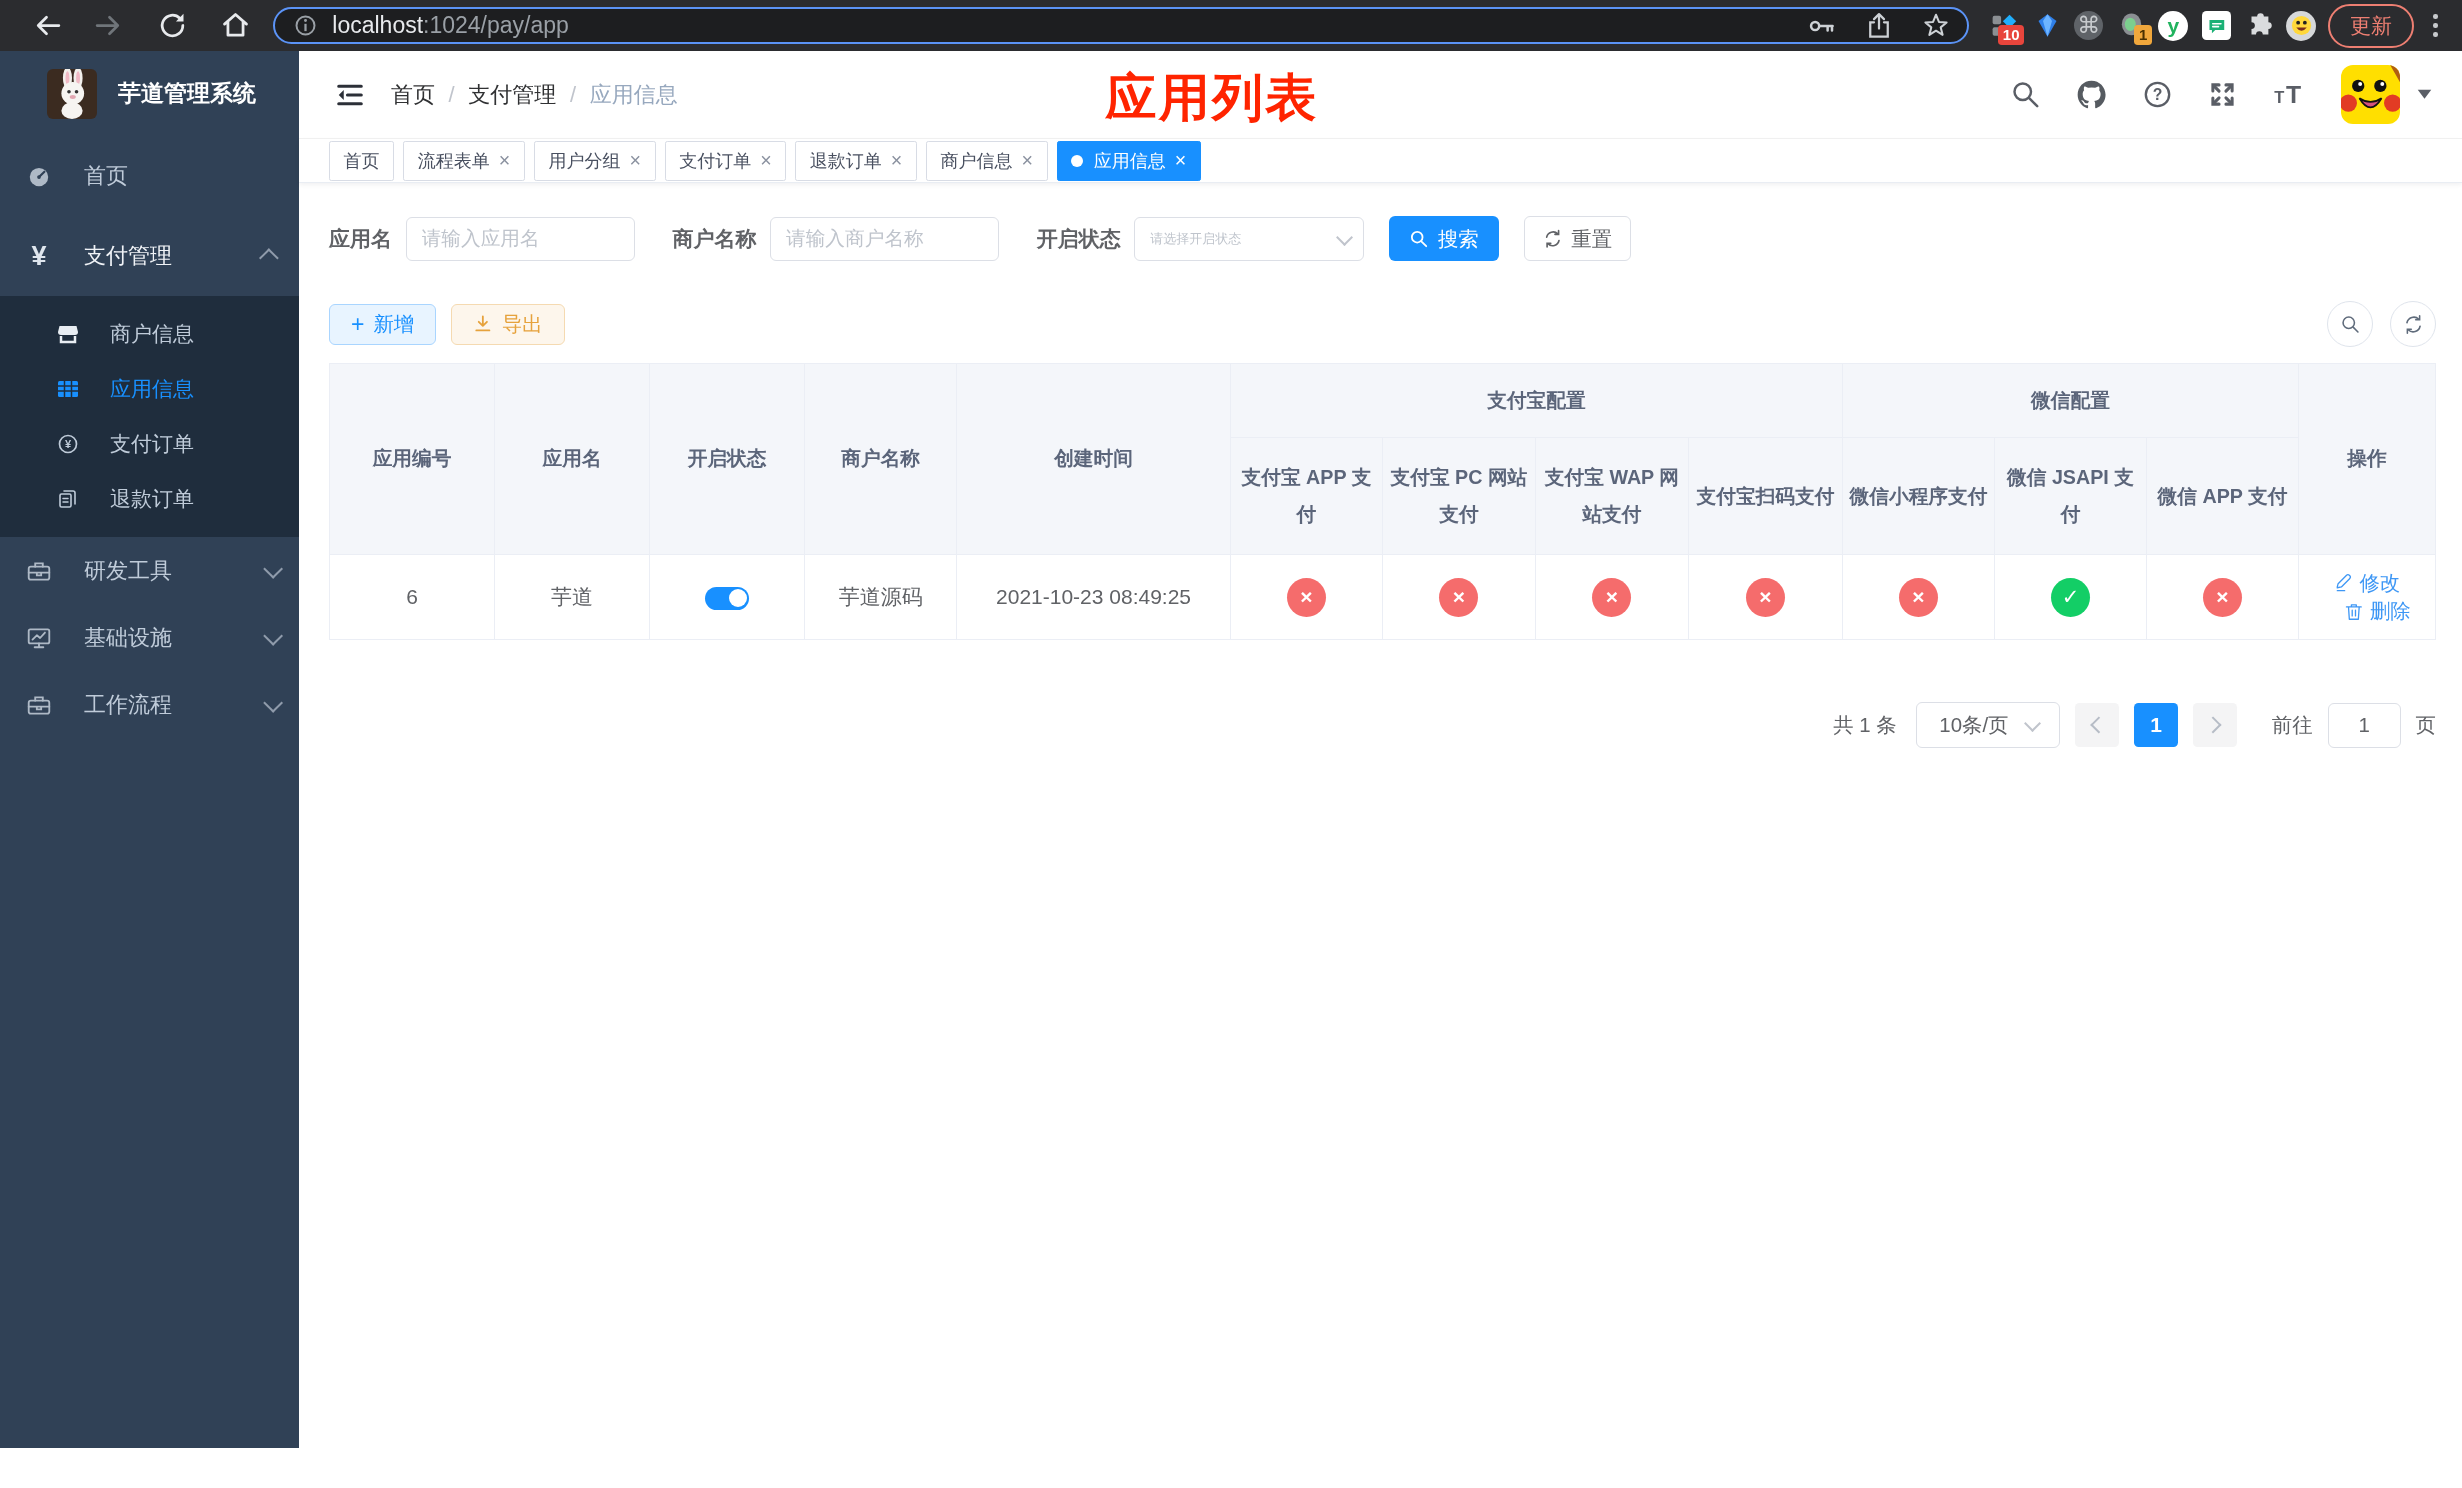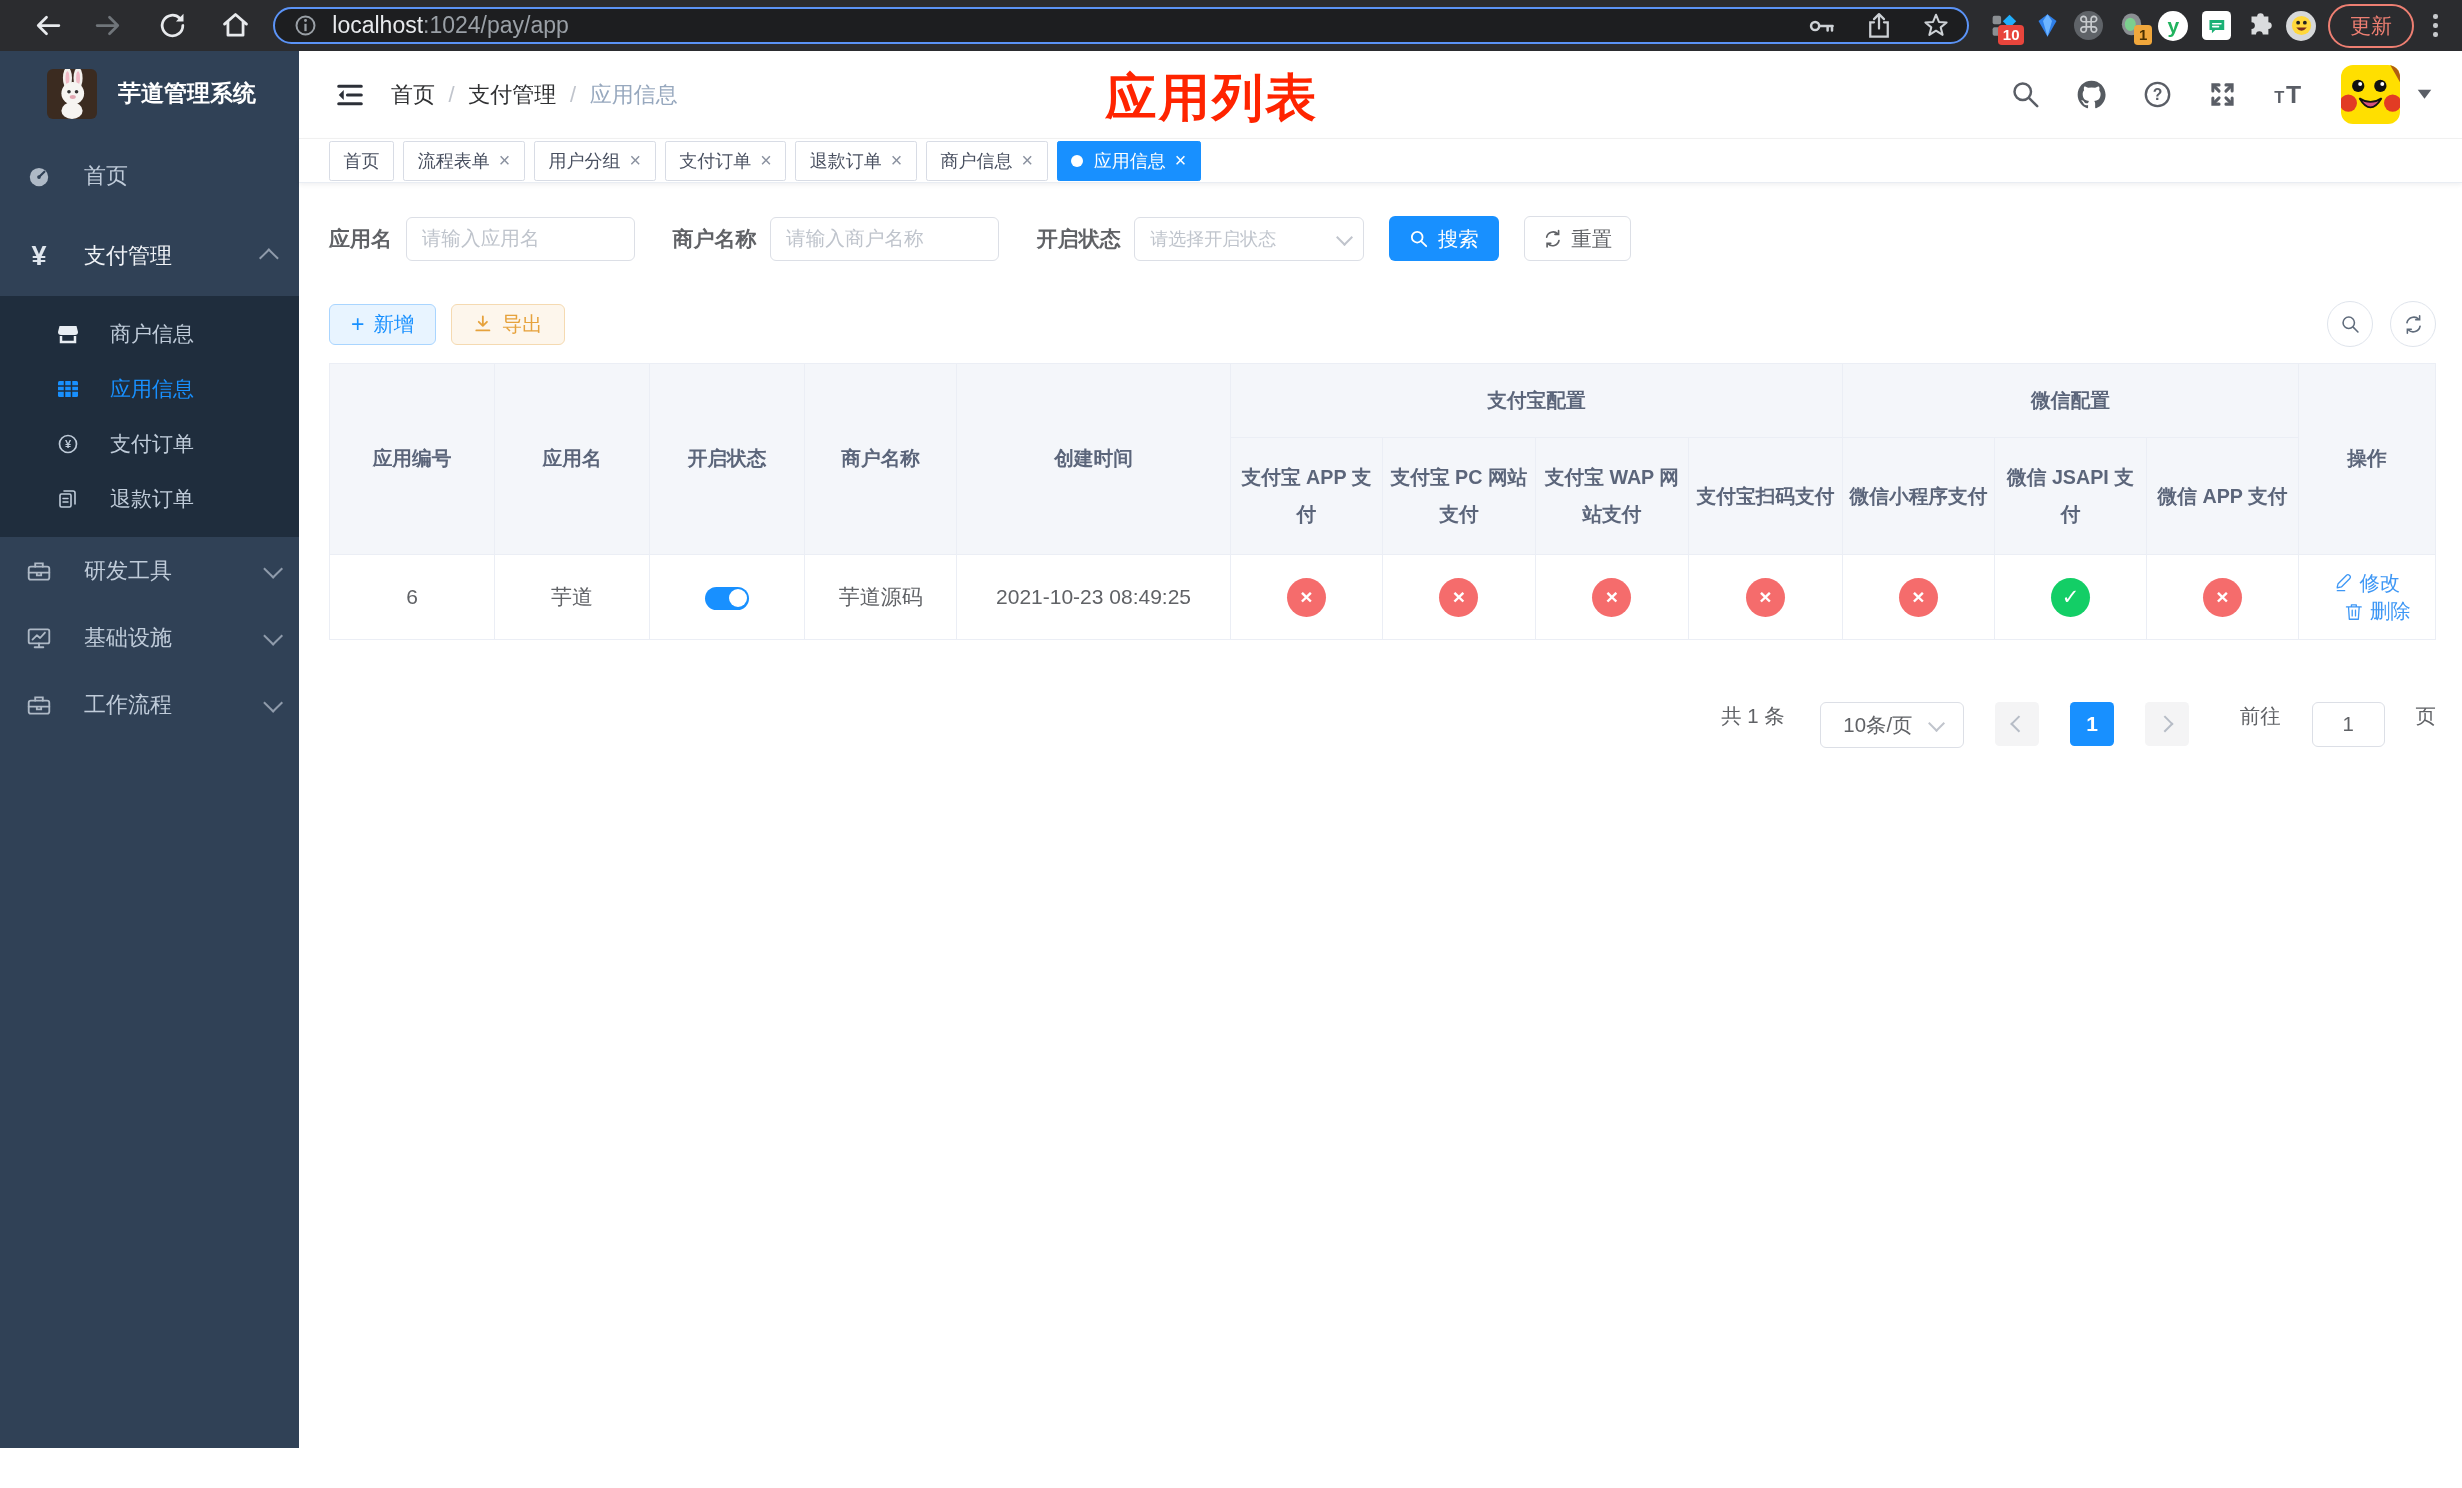--- a/index.html
+++ b/index.html
@@ -66,21 +66,21 @@
   .tag.active .tag-close{color:#fff;}
   .tag-dot{width:12px;height:12px;border-radius:50%;background:#fff;margin-right:10.6px;}
 
   .content{padding:32px 26px 0 30px;position:relative;}
 
   .filter-row{display:flex;align-items:center;gap:13.6px;height:47px;}
   .f-label{font-size:21px;font-weight:600;color:#606266;white-space:nowrap;}
   .f-input{width:197px;height:42px;border:1.5px solid #dcdfe6;border-radius:6px;padding:0 15px;font-size:19.7px;color:#606266;background:#fff;outline:none;font-family:"Liberation Sans","DejaVu Sans",sans-serif;}
   .f-input::placeholder{color:#bfc4cc;}
   .f-select{width:198px;height:42px;border:1.5px solid #dcdfe6;border-radius:6px;padding:0 15px;display:flex;align-items:center;justify-content:space-between;cursor:pointer;background:#fff;}
-  .f-select .ph{font-size:18px;color:#bfc4cc;}
+  .f-select .ph{font-size:13px;color:#bfc4cc;}
   .sel-chev{width:9.8px;height:9.8px;border-right:2.3px solid #c0c4cc;border-bottom:2.3px solid #c0c4cc;transform:rotate(45deg) translateY(-2.3px);}
   .gap-lg{width:10.6px;}
   .btn{display:flex;align-items:center;justify-content:center;gap:9px;height:45px;border-radius:6px;font-size:20.4px;cursor:pointer;white-space:nowrap;border:1.5px solid transparent;}
   .btn-primary{background:#1890ff;color:#fff;padding:0 19.7px;margin-left:10.6px;}
   .btn-plain{background:#fff;color:#606266;border-color:#dcdfe6;padding:0 18px;margin-left:10.6px;}
 
   .toolbar-row{margin-top:41px;display:flex;align-items:center;height:42px;}
   .btn-add{background:#e8f4ff;border-color:#a9d5ff;color:#1890ff;padding:0 21px;height:41px;}
   .btn-export{background:#fdf6ec;border-color:#f5dab1;color:#e6a23c;padding:0 21px;height:41px;margin-left:15px;}
   .toolbar-spacer{flex:1;}
@@ -97,21 +97,21 @@
   .status-circle.fail{background:#f56c6c;}
   .status-circle.pass{background:#13ce66;}
   .switch{position:relative;width:44px;height:23px;border-radius:12px;background:#dcdfe6;display:inline-block;cursor:pointer;vertical-align:middle;}
   .switch .knob{position:absolute;top:2.3px;left:2.3px;width:18px;height:18px;border-radius:50%;background:#fff;}
   .switch.on{background:#1890ff;}
   .switch.on .knob{left:auto;right:2.3px;}
   .op-link{display:inline-flex;align-items:center;gap:6px;color:#3e97f5;font-size:20.4px;cursor:pointer;white-space:nowrap;}
   .op-link + .op-link{margin-left:21px;}
 
   
-  .pagination{margin-top:62px;display:flex;justify-content:flex-end;gap:31px;font-size:20.4px;color:#606266;}
+  .pagination{margin-top:62px;display:flex;align-items:center;justify-content:flex-end;gap:15px;font-size:20.4px;color:#606266;}
   .pg-total{margin-right:4.5px;}
   .pg-size{width:142px;height:44px;border:1.5px solid #dcdfe6;border-radius:6px;display:flex;align-items:center;justify-content:center;gap:16.7px;cursor:pointer;}
   .pg-btn{width:44px;height:44px;border-radius:4.5px;background:#f4f4f5;display:flex;align-items:center;justify-content:center;cursor:pointer;}
   .pg-chev{width:9.8px;height:9.8px;border-right:2.3px solid #b6bcc6;border-bottom:2.3px solid #b6bcc6;}
   .pg-chev.left{transform:rotate(135deg);margin-left:4.5px;}
   .pg-chev.right{transform:rotate(-45deg);margin-right:4.5px;}
   .pg-page{width:44px;height:44px;border-radius:4.5px;background:#1890ff;color:#fff;font-weight:600;display:flex;align-items:center;justify-content:center;font-size:21px;cursor:pointer;}
   .pg-goto-input{width:67px;height:41px;border:1.5px solid #dcdfe6;border-radius:6px;text-align:center;font-size:20.4px;color:#606266;outline:none;font-family:"Liberation Sans","DejaVu Sans",sans-serif;}
 </style>
 </head>

